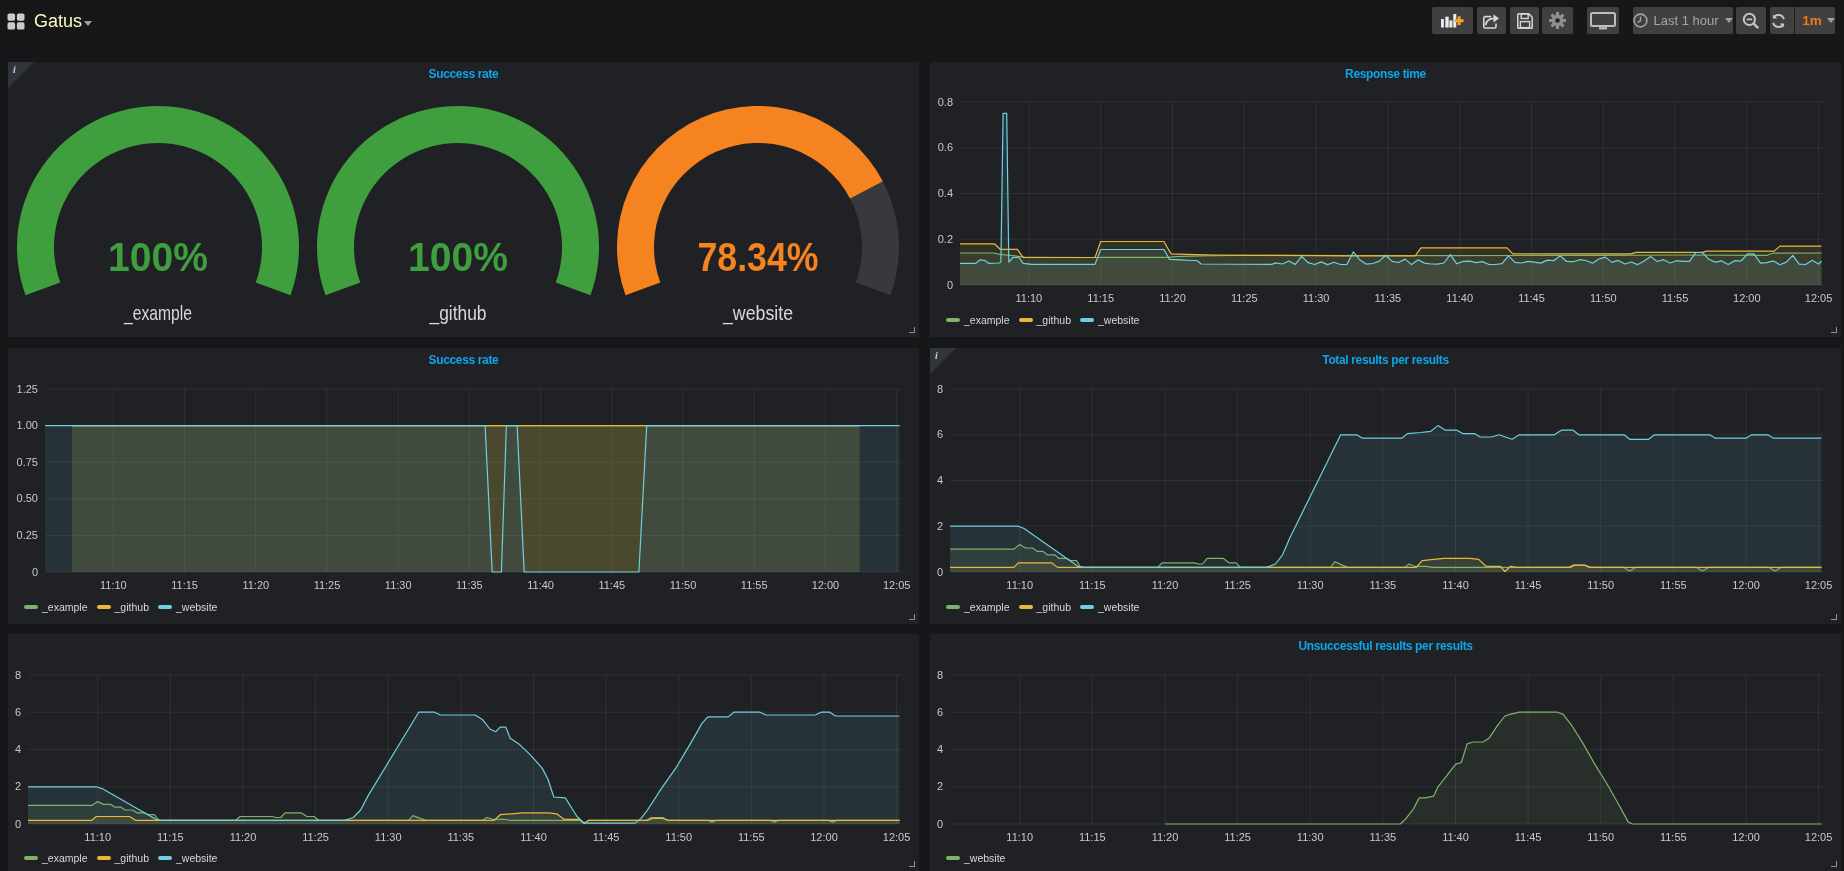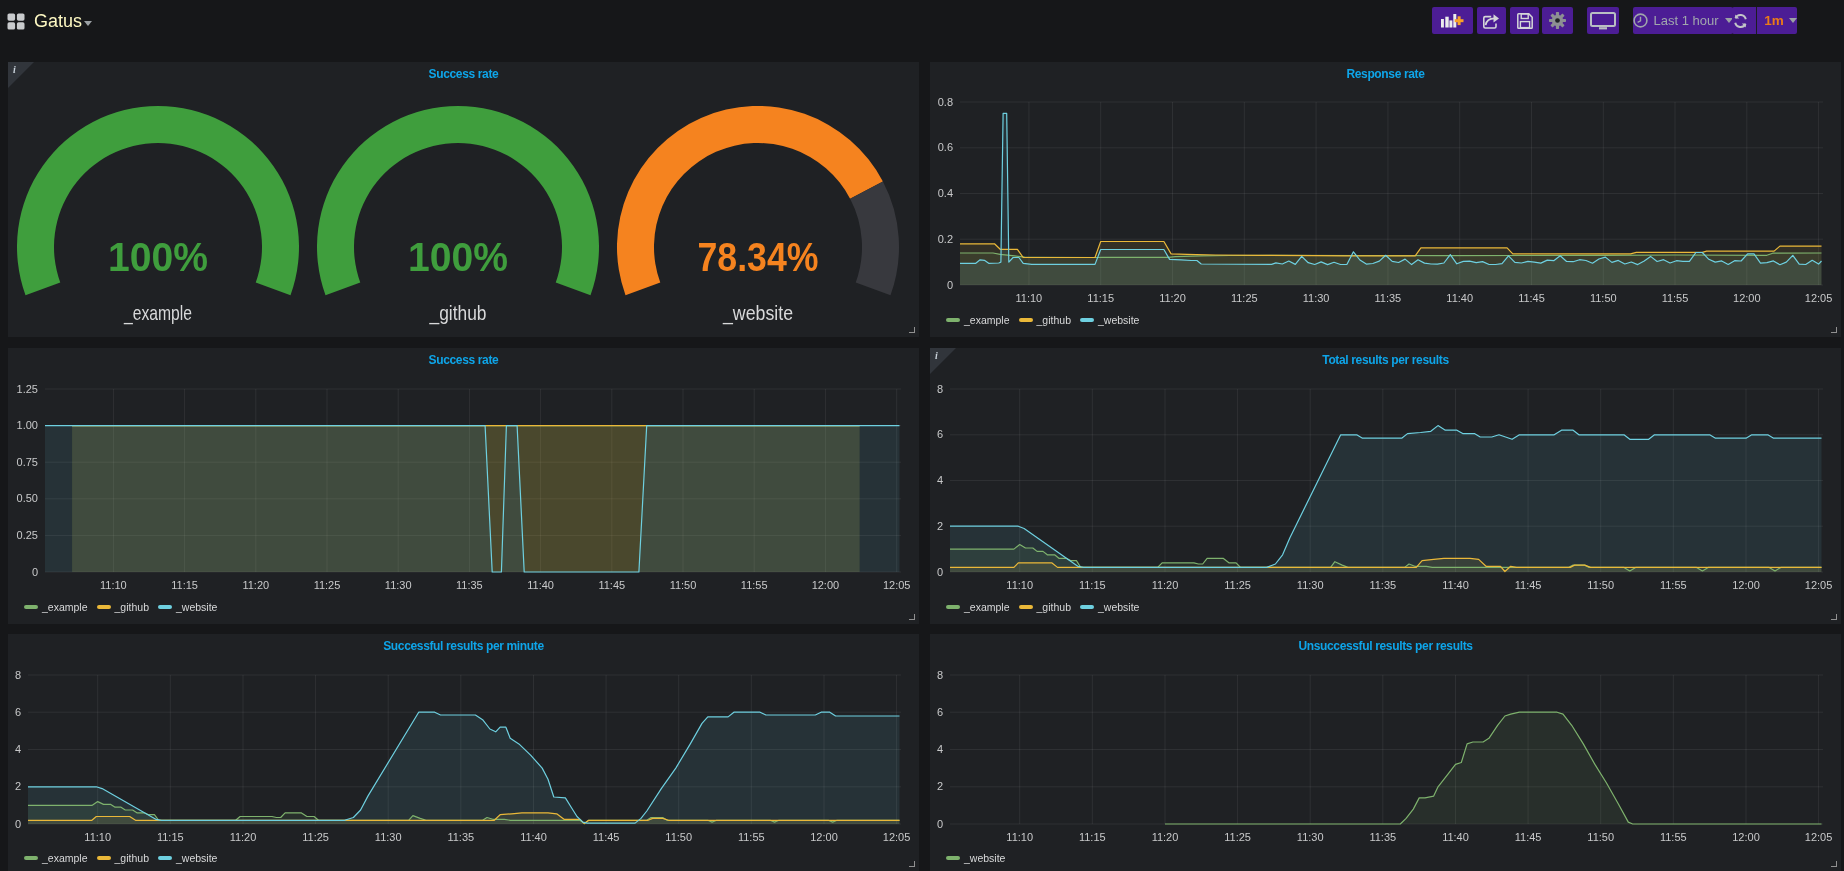--- a/index.html
+++ b/index.html
@@ -3,21 +3,21 @@
 <style>
 * { margin:0; padding:0; box-sizing:border-box; }
 html,body { width:1844px; height:871px; background:#161719; overflow:hidden;
   font-family:"Liberation Sans", sans-serif; }
 .navbar { position:absolute; left:0; top:0; width:100%; height:44px; }
 .gridicon { position:absolute; left:7px; top:13px; }
 .dashtitle { position:absolute; left:34px; top:11px; font-size:18px; color:#fef9c3; }
 .navbar > .caret { position:absolute; left:82px; top:21px; }
 .caret { display:inline-block; width:0; height:0; border-left:4px solid transparent;
   border-right:4px solid transparent; border-top:5px solid #9ca1a5; vertical-align:middle; }
-.btn { position:absolute; top:7px; height:27px; background:#4c1d95; border-radius:2px;
+.btn { position:absolute; top:7px; height:27px; background:#404040; border-radius:2px;
   display:flex; align-items:center; justify-content:center; color:#a1a8ad; font-size:13px;
   white-space:nowrap; }
 .timetxt { margin-right:6px; }
 .refsep { display:inline-block; width:1px; height:27px; background:#1b1d20; margin:0 7px 0 7px; }
 .onem { color:#eb7b18; font-size:13.5px; font-weight:bold; margin-right:5px; }
 .panel { position:absolute; background:#1f2124; }
 .ptitle { position:absolute; left:0; top:5px; width:100%; text-align:center; font-size:12px;
   font-weight:bold; letter-spacing:-0.35px; color:#0ea5e9; }
 .info-corner { position:absolute; left:0; top:0; width:0; height:0;
   border-top:26px solid #31353b; border-right:26px solid transparent; }
@@ -93,21 +93,21 @@
       <span class="timetxt">Last 1 hour</span>
       <span class="caret"></span>
     </div>
   <div class="btn" style="left:1736px;width:30px">
       <svg width="18" height="18" viewBox="0 0 18 18">
         <circle cx="7.4" cy="7.4" r="5.6" fill="none" stroke="#c2c5c8" stroke-width="2"></circle>
         <line x1="4.6" y1="7.4" x2="10.2" y2="7.4" stroke="#c2c5c8" stroke-width="1.8"></line>
         <line x1="11.6" y1="11.6" x2="16.2" y2="16.2" stroke="#c2c5c8" stroke-width="2.4"></line>
       </svg>
     </div>
-  <div class="btn" style="left:1732px;width:65px">
+  <div class="btn" style="left:1770px;width:65px">
       <svg width="17" height="16" viewBox="0 0 17 16">
         <path d="M13.8 6.2 A5.6 5.6 0 0 0 3.4 5.0" fill="none" stroke="#c2c5c8" stroke-width="2"></path>
         <path d="M3.2 1.4 L3.2 5.6 L7.2 5.4 Z" fill="#c2c5c8"></path>
         <path d="M3.2 9.8 A5.6 5.6 0 0 0 13.6 11.0" fill="none" stroke="#c2c5c8" stroke-width="2"></path>
         <path d="M13.8 14.6 L13.8 10.4 L9.8 10.6 Z" fill="#c2c5c8"></path>
       </svg>
       <span class="refsep"></span>
       <span class="onem">1m</span>
       <span class="caret"></span>
     </div>
@@ -125,21 +125,21 @@
       <text x="450" y="209" text-anchor="middle" font-size="41" font-weight="bold" fill="#3f9e3d" textLength="100" lengthAdjust="spacingAndGlyphs">100%</text>
       <text x="450" y="258" text-anchor="middle" font-size="21" fill="#d8d9da" textLength="57" lengthAdjust="spacingAndGlyphs">_github</text>
       <path d="M617.50 233.22 A141 141 0 0 1 874.90 119.56 L842.12 136.73 A104 104 0 0 0 652.27 220.57 Z" fill="#f5831f"></path>
       <path d="M874.90 119.56 A141 141 0 0 1 882.50 233.22 L847.73 220.57 A104 104 0 0 0 842.12 136.73 Z" fill="#38393e"></path>
       <text x="750" y="209" text-anchor="middle" font-size="41" font-weight="bold" fill="#f5831f" textLength="121" lengthAdjust="spacingAndGlyphs">78.34%</text>
       <text x="750" y="258" text-anchor="middle" font-size="21" fill="#d8d9da" textLength="70" lengthAdjust="spacingAndGlyphs">_website</text>
     </svg>
     <div class="resize"></div>
   </div>
 <div class="panel" style="left:930px;top:62px;width:911px;height:275px">
-    <div class="ptitle">Response rate</div>
+    <div class="ptitle">Response time</div>
     <svg width="911" height="275" viewBox="0 0 911 275" style="position:absolute;left:0;top:0">
       <line x1="30" y1="223.0" x2="893.0" y2="223.0" stroke="rgba(255,255,255,0.07)" stroke-width="1"></line>
       <line x1="30" y1="177.2" x2="893.0" y2="177.2" stroke="rgba(255,255,255,0.07)" stroke-width="1"></line>
       <line x1="30" y1="131.5" x2="893.0" y2="131.5" stroke="rgba(255,255,255,0.07)" stroke-width="1"></line>
       <line x1="30" y1="85.8" x2="893.0" y2="85.8" stroke="rgba(255,255,255,0.07)" stroke-width="1"></line>
       <line x1="30" y1="40.0" x2="893.0" y2="40.0" stroke="rgba(255,255,255,0.07)" stroke-width="1"></line>
       <line x1="98.9" y1="40" x2="98.9" y2="223" stroke="rgba(255,255,255,0.07)" stroke-width="1"></line>
       <line x1="170.7" y1="40" x2="170.7" y2="223" stroke="rgba(255,255,255,0.07)" stroke-width="1"></line>
       <line x1="242.5" y1="40" x2="242.5" y2="223" stroke="rgba(255,255,255,0.07)" stroke-width="1"></line>
       <line x1="314.3" y1="40" x2="314.3" y2="223" stroke="rgba(255,255,255,0.07)" stroke-width="1"></line>
@@ -283,21 +283,20 @@
       <text x="888.6" y="241" text-anchor="middle" font-size="11" fill="#c8c9ca">12:05</text>
     </svg>
     <div class="legend" style="top:253px">
       <span class="li"><span class="sw" style="background:#7eb26d"></span>_example</span>
       <span class="li"><span class="sw" style="background:#eab839"></span>_github</span>
       <span class="li"><span class="sw" style="background:#6ed0e0"></span>_website</span>
     </div>
     <div class="resize"></div>
   </div>
 <div class="panel" style="left:8px;top:634px;width:911px;height:237px">
-    <div class="ptitle">Successful results per minute</div>
     <svg width="911" height="237" viewBox="0 0 911 237" style="position:absolute;left:0;top:0">
       <line x1="20" y1="190.0" x2="893.0" y2="190.0" stroke="rgba(255,255,255,0.07)" stroke-width="1"></line>
       <line x1="20" y1="152.8" x2="893.0" y2="152.8" stroke="rgba(255,255,255,0.07)" stroke-width="1"></line>
       <line x1="20" y1="115.5" x2="893.0" y2="115.5" stroke="rgba(255,255,255,0.07)" stroke-width="1"></line>
       <line x1="20" y1="78.2" x2="893.0" y2="78.2" stroke="rgba(255,255,255,0.07)" stroke-width="1"></line>
       <line x1="20" y1="41.0" x2="893.0" y2="41.0" stroke="rgba(255,255,255,0.07)" stroke-width="1"></line>
       <line x1="89.7" y1="41" x2="89.7" y2="190" stroke="rgba(255,255,255,0.07)" stroke-width="1"></line>
       <line x1="162.3" y1="41" x2="162.3" y2="190" stroke="rgba(255,255,255,0.07)" stroke-width="1"></line>
       <line x1="235.0" y1="41" x2="235.0" y2="190" stroke="rgba(255,255,255,0.07)" stroke-width="1"></line>
       <line x1="307.6" y1="41" x2="307.6" y2="190" stroke="rgba(255,255,255,0.07)" stroke-width="1"></line>

